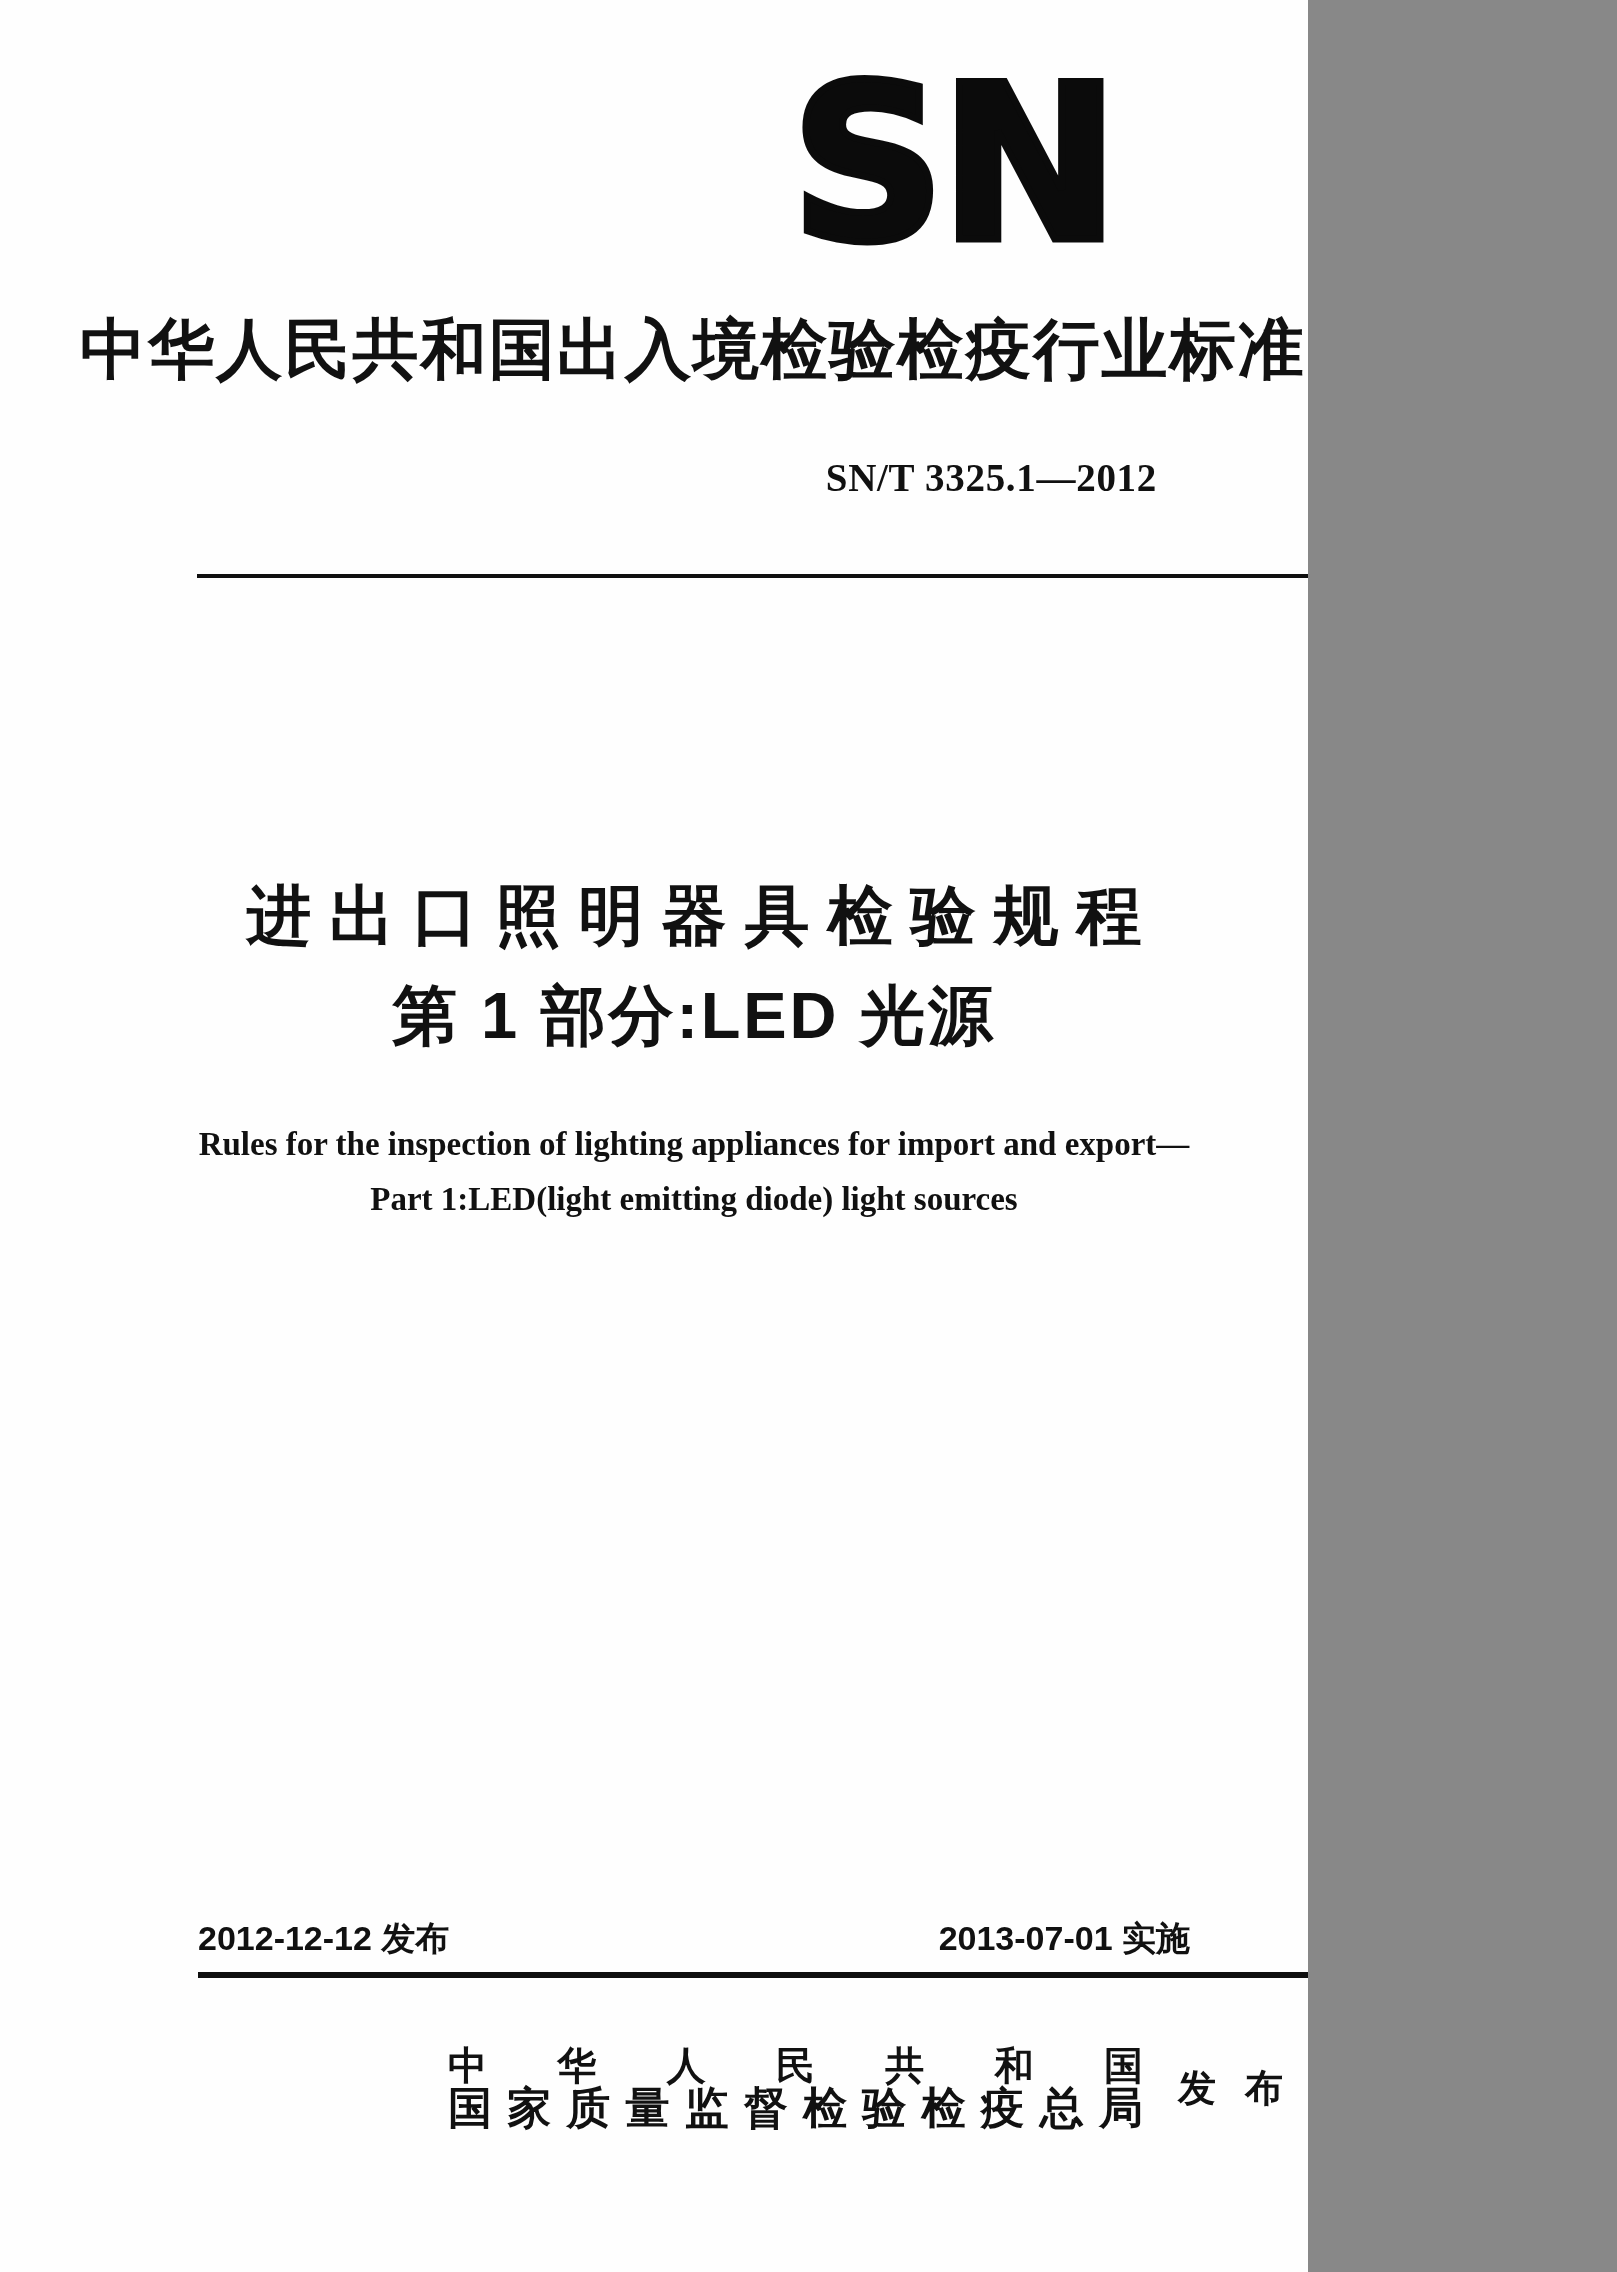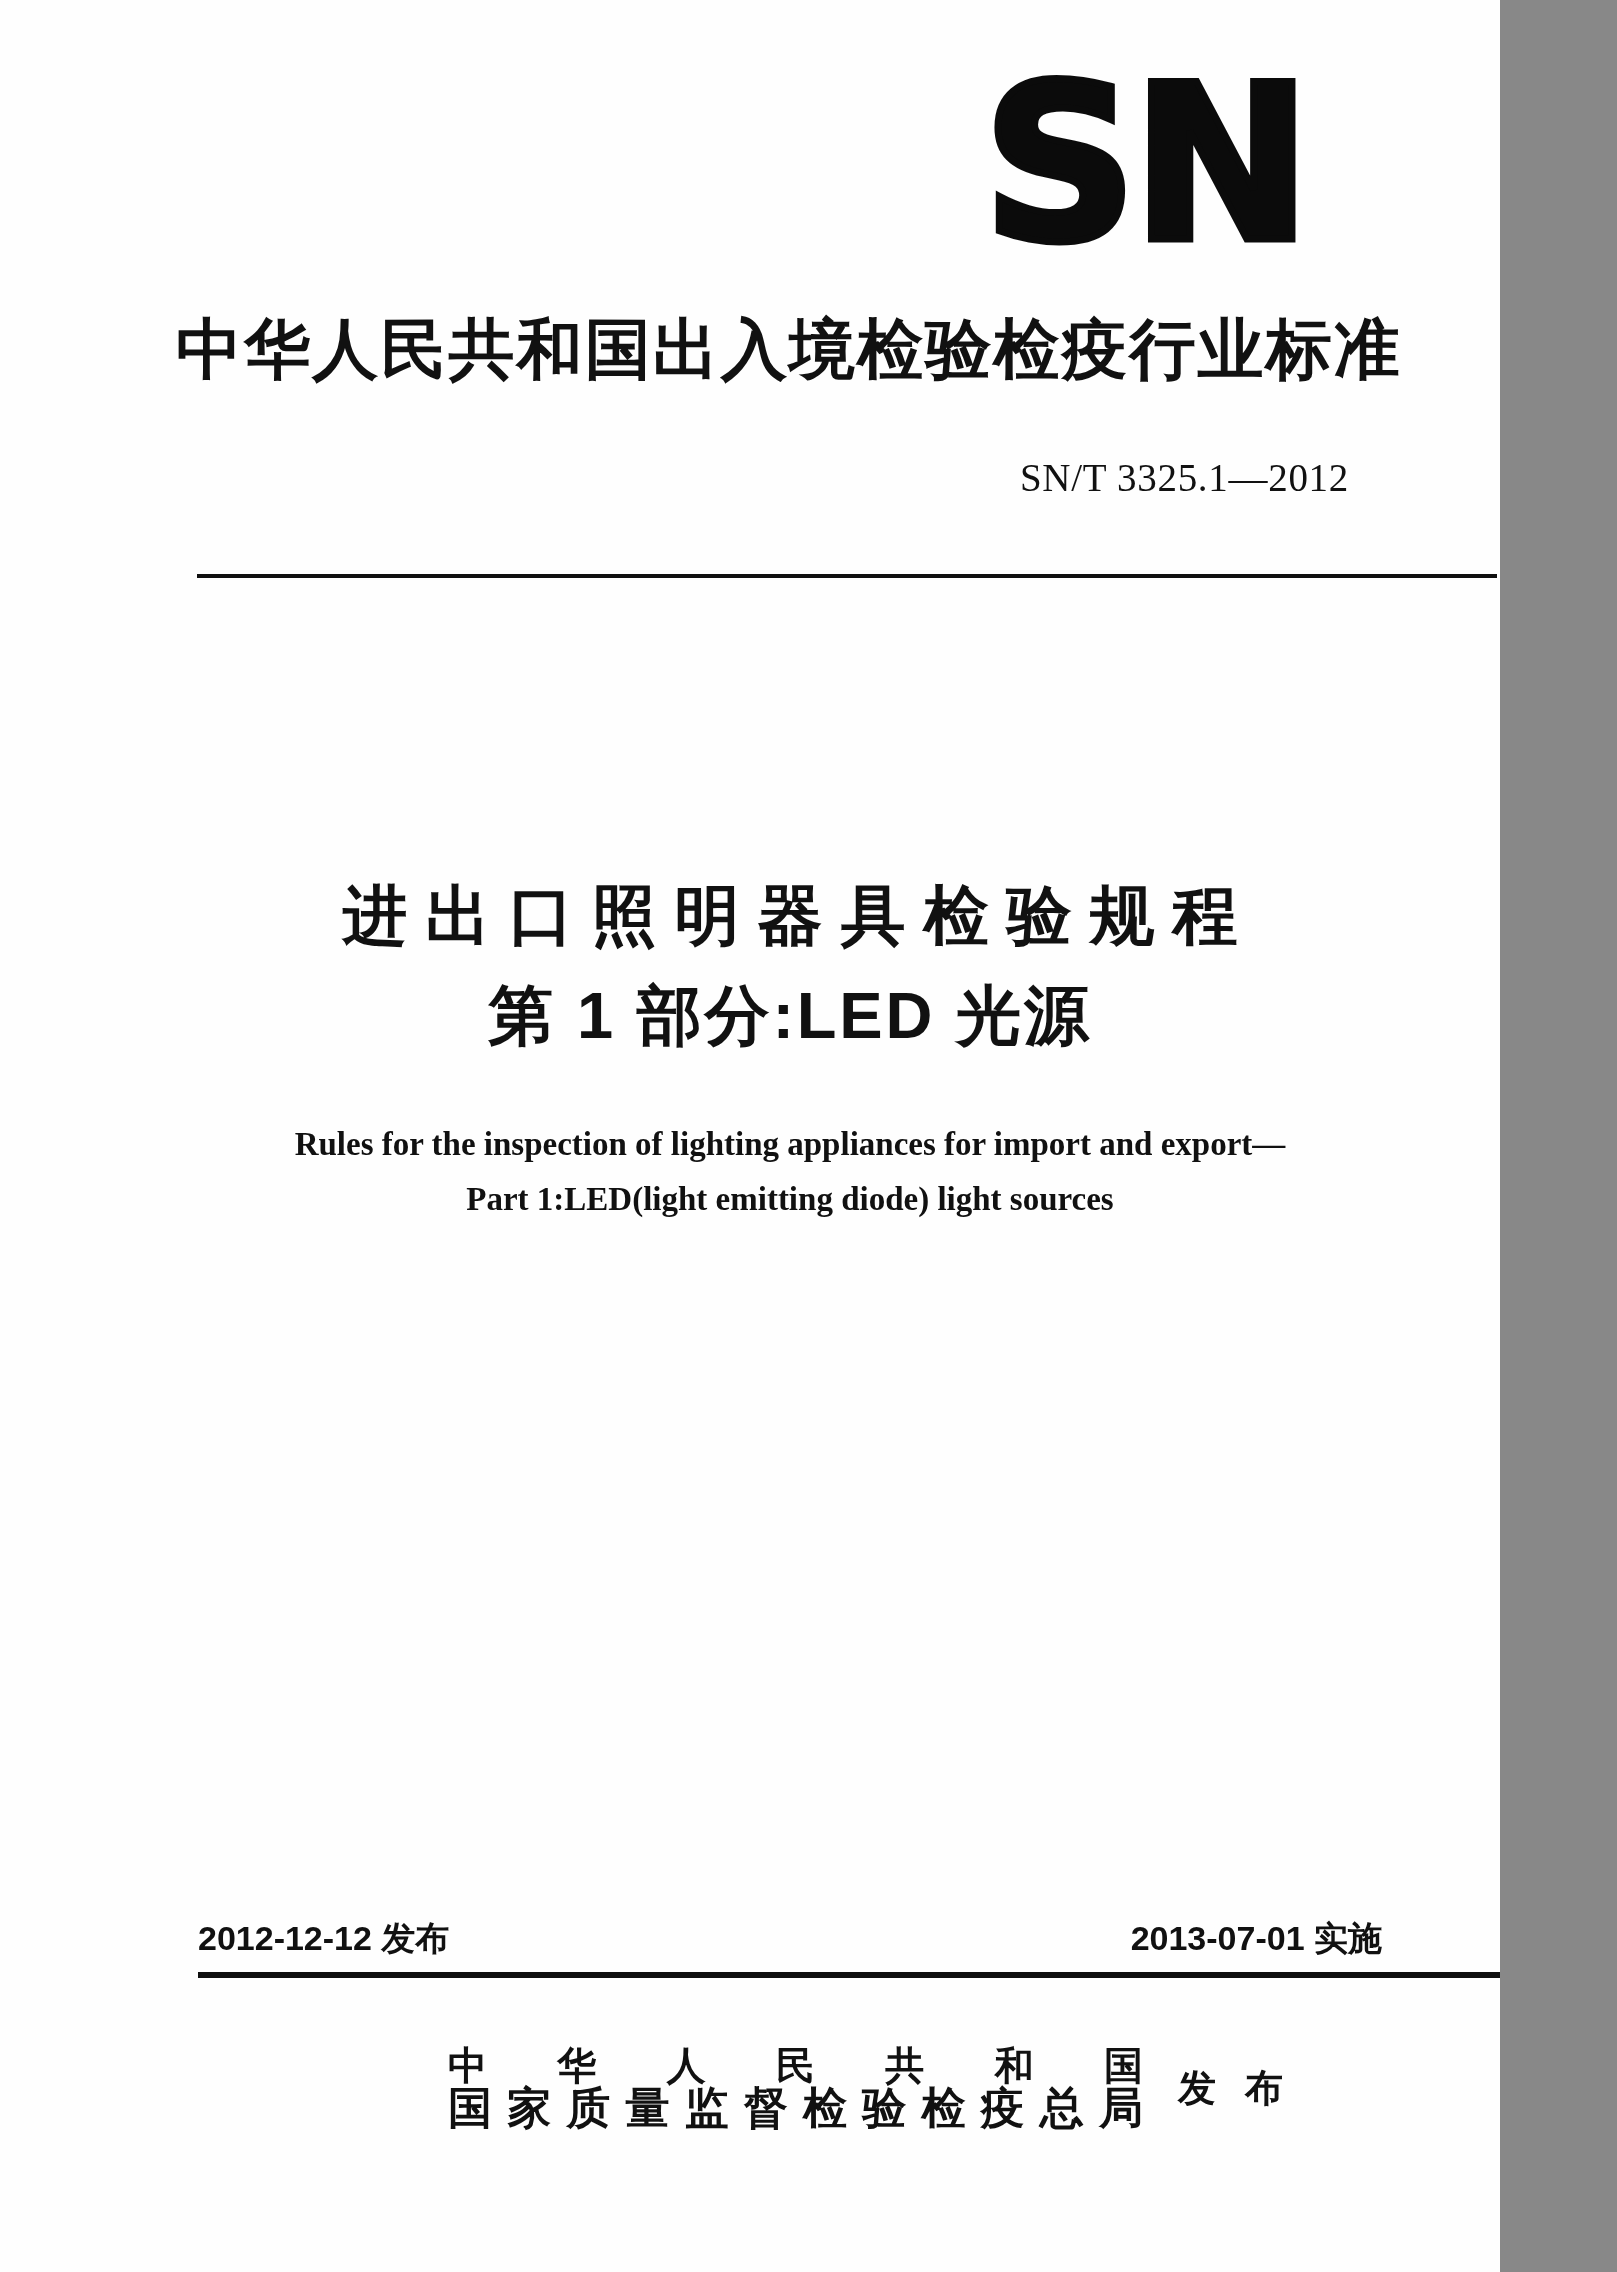--- a/index.html
+++ b/index.html
@@ -2,21 +2,21 @@
 <html style="font-size:11px"><head>
 <meta charset="utf-8">
 <style>
   html, body {
     margin: 0;
     padding: 0;
     background: #888;
   }
   .page {
     position: relative;
-    width: 1500px;
+    width: 1308px;
     height: 2273px;
     background: #fefefe;
     overflow: hidden;
     font-family: "Liberation Sans", sans-serif;
     color: #111;
   }
   .abs { position: absolute; }
 
   
   .sn-logo {
@@ -43,21 +43,21 @@
     line-height: 1;
     letter-spacing: 2.1px;
     white-space: nowrap;
   }
 
   
   .std-number {
     top: 458px;
     right: 151px;
     font-family: "Liberation Serif", serif;
-    font-weight: normal;
+    font-weight: bold;
     font-size: 39px;
     line-height: 1;
     letter-spacing: 0.7px;
     white-space: nowrap;
   }
 
   .rule { background: #0f0f0f; }
   .rule-top    { left: 197px; top: 574px;  width: 1300px; height: 3.5px; }
   .rule-bottom { left: 198px; top: 1972px; width: 1302px; height: 5.6px; }
 

